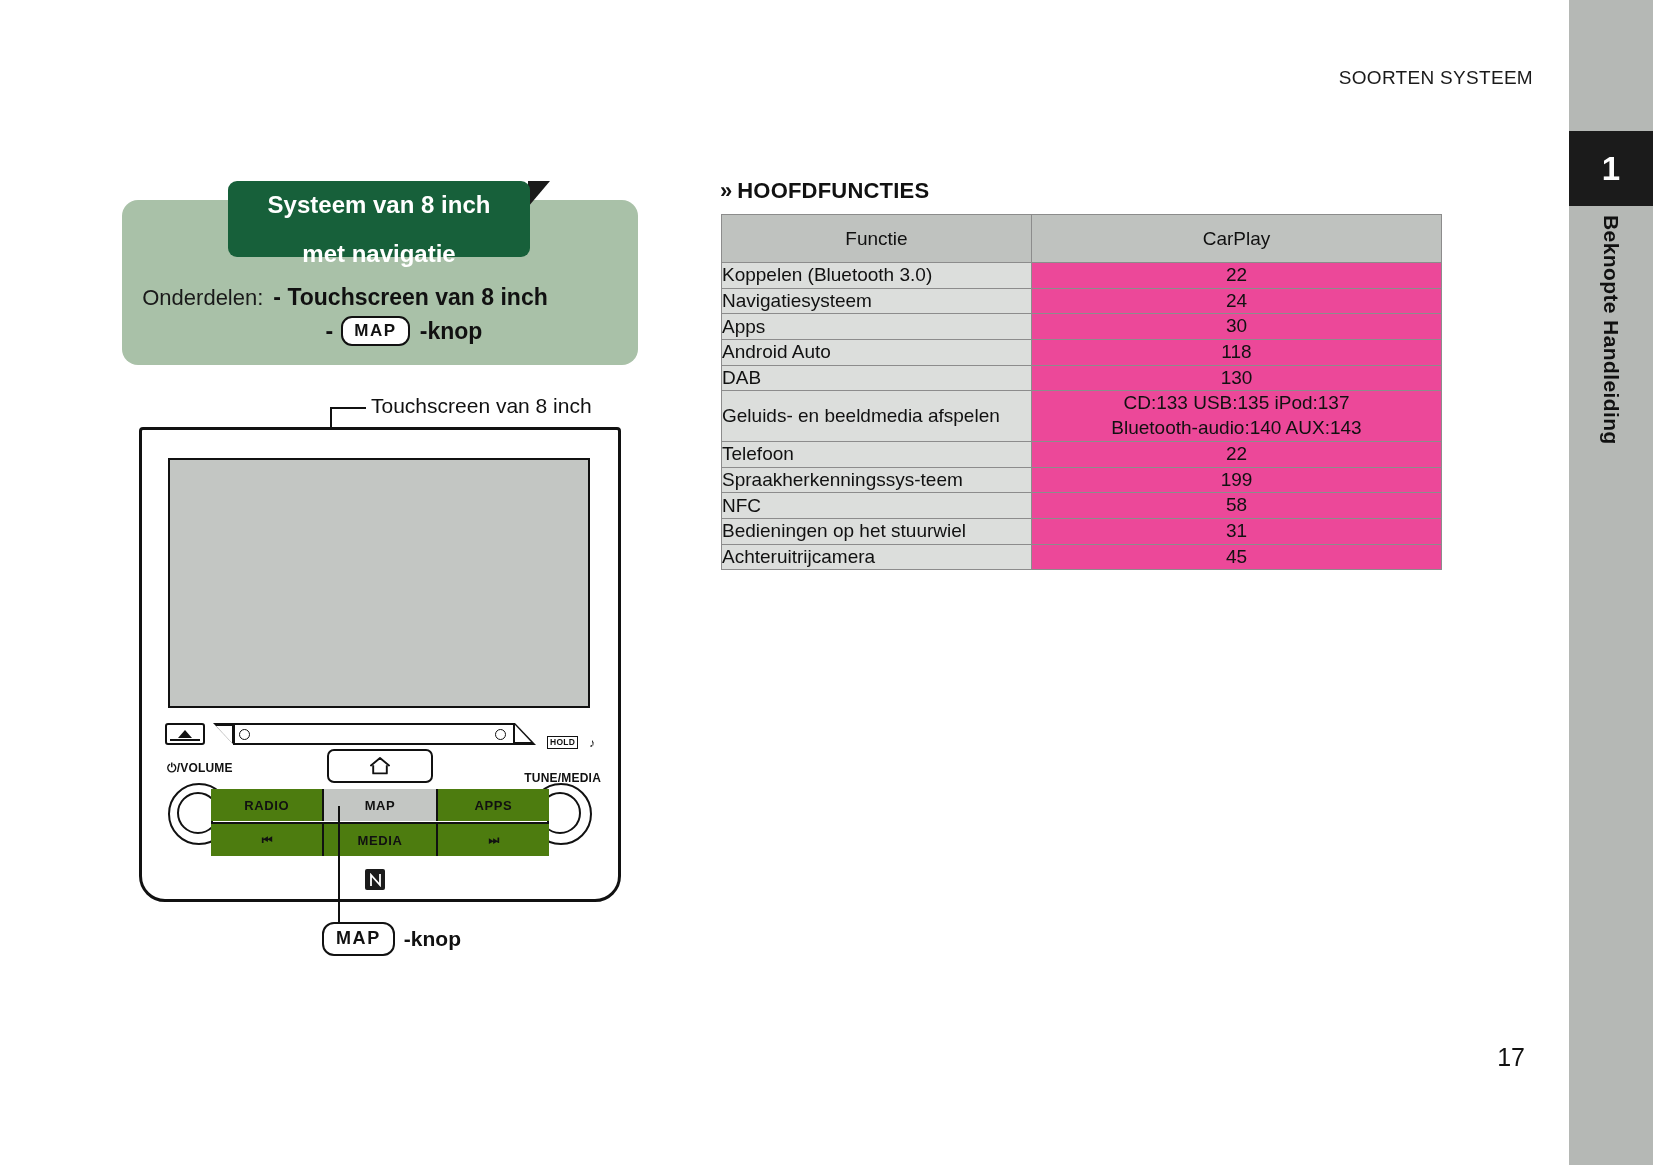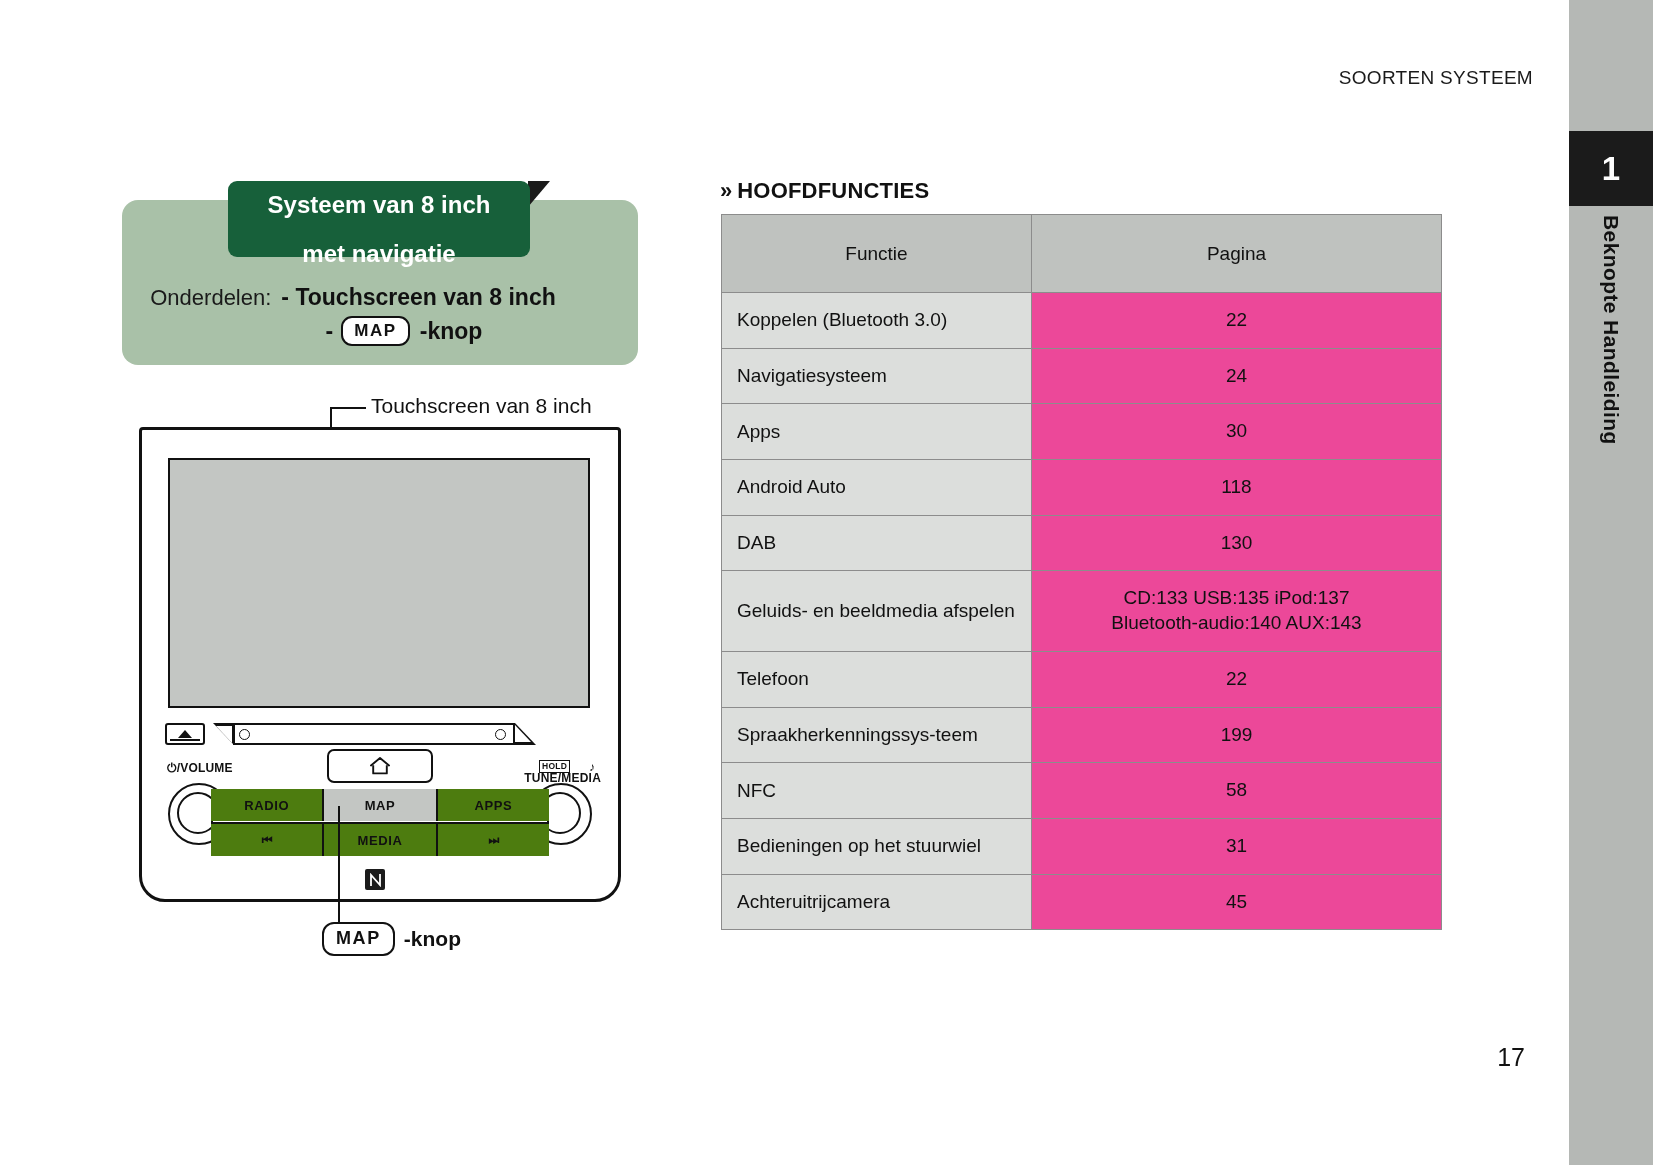--- a/index.html
+++ b/index.html
@@ -69,21 +69,21 @@
   #banner-fold{
     position:absolute;left:528px;top:181px;width:22px;height:26px;z-index:2;
   }
   #banner-fold:before{
     content:"";position:absolute;left:0;top:0;
     border-left:22px solid #1b1b1b;
     border-bottom:26px solid transparent;
   }
 
   #parts-line1{
-    position:absolute;left:8px;top:284px;width:690px;
+    position:absolute;left:0;top:284px;width:690px;
     display:flex;align-items:baseline;justify-content:center;gap:1px;z-index:4;
   }
   #parts-label{font-size:22px;color:#1a1a1a;}
   #parts-v1{font-size:23px;font-weight:bold;color:#111;margin-left:9px;}
   #parts-line2{
     position:absolute;left:0;top:316px;width:690px;
     display:flex;align-items:center;justify-content:center;z-index:4;
     padding-left:118px;box-sizing:border-box;
   }
   .map-chip{
@@ -160,21 +160,21 @@
   
   #volume-label{
     position:absolute;left:28px;top:334px;font-size:12px;font-weight:bold;color:#111;
     letter-spacing:.2px;white-space:nowrap;
   }
   #tune-label{
     position:absolute;right:20px;top:344px;font-size:12px;font-weight:bold;color:#111;
     letter-spacing:.2px;white-space:nowrap;text-align:right;
   }
   #hold-badge{
-    position:absolute;right:26px;top:333px;display:flex;align-items:flex-end;gap:19px;
+    position:absolute;right:26px;top:309px;display:flex;align-items:flex-end;gap:11px;
   }
   #hold-chip{
     border:1.4px solid #111;font-size:8.5px;font-weight:bold;color:#111;
     padding:0px 2px;letter-spacing:.2px;background:#fff;line-height:1.25;
   }
   #note-glyph{font-size:12px;color:#111;line-height:1;}
 
   
   #home-btn{
     position:absolute;left:188px;top:322px;width:106px;height:34px;
@@ -241,21 +241,21 @@
   #chev{font-size:22px;font-weight:bold;color:#111;line-height:1;}
   #section-title .ttl{font-size:22px;font-weight:bold;color:#111;letter-spacing:.2px;}
 
   table#funcs{
     position:absolute;left:21px;top:214px;width:720px;
     border-collapse:collapse;table-layout:fixed;
   }
   table#funcs th, table#funcs td{
     border:1.5px solid #8c8c8c;
     font-size:19px;color:#111;
-    padding:15px;
+    padding:0;
   }
   table#funcs th{
     background:#bfc2bf;height:47px;font-weight:normal;text-align:center;
   }
   td.fn{
     background:#dcdedc;padding:11px 0 11px 15px;vertical-align:middle;line-height:1.26;
   }
   td.pg{
     background:#ec4899;text-align:center;vertical-align:middle;line-height:1.3;
     padding:11px 6px;
@@ -383,21 +383,21 @@
   </div>
 
   <table id="funcs">
     <colgroup>
         <col class="c1">
         <col class="c2">
       </colgroup>
     <thead>
       <tr>
         <th>Functie</th>
-        <th>Pagina</th>
+        <th>CarPlay</th>
       </tr>
     </thead>
     <tbody id="funcs-body">
         <tr>
           <td class="fn">Koppelen (Bluetooth 3.0)</td>
           <td class="pg">
             <span class="l">22</span>
           </td>
         </tr>
         <tr>

